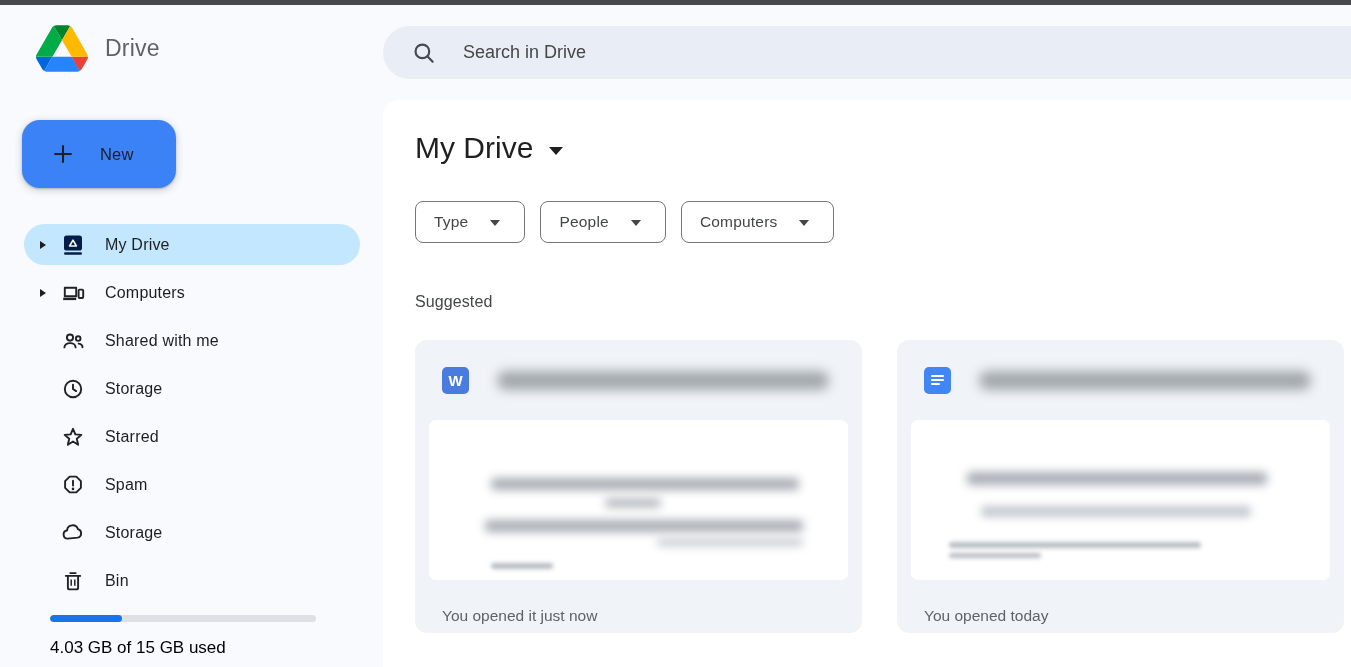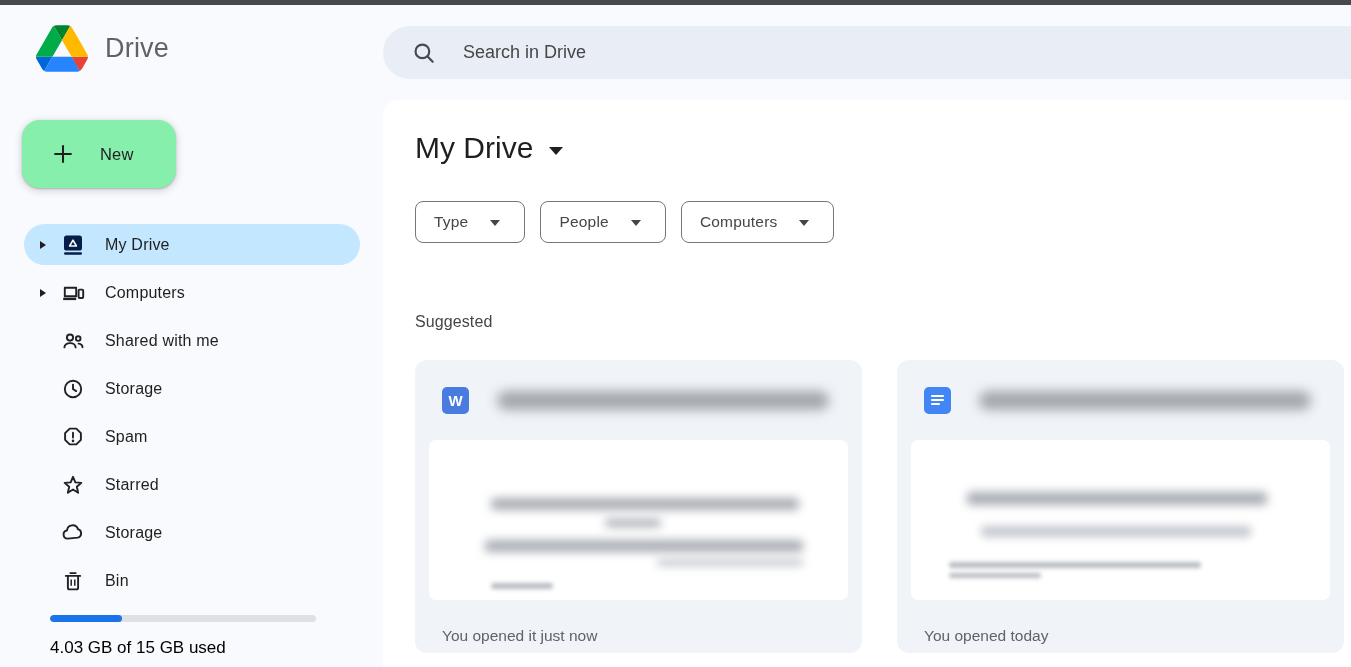--- a/index.html
+++ b/index.html
@@ -5,31 +5,31 @@
   * { margin:0; padding:0; box-sizing:border-box; }
   html,body { width:1351px; height:667px; }
   body { font-family:"Liberation Sans", sans-serif; background:#f8fafd; }
   #screen { position:relative; width:1351px; height:667px; overflow:hidden; background:#f8fafd; }
 
   .top-strip { position:absolute; left:0; top:0; width:100%; height:5px; background:#49494b; }
 
   
   .logo-area { position:absolute; left:36px; top:25px; display:flex; align-items:center; gap:17px; }
   .logo-area svg { width:52px; height:47px; }
-  .logo-text { font-size:27px; color:#5f6368; letter-spacing:.2px; }
+  .logo-text { font-size:23px; color:#5f6368; letter-spacing:.2px; }
 
   .search-bar { position:absolute; left:383px; top:26px; right:-40px; height:53px;
     background:#e9eef6; border-radius:28px; display:flex; align-items:center; padding-left:28px; }
   .search-bar .mag { width:26px; height:26px; border:none; background:none; cursor:pointer; flex:0 0 auto; }
   .search-bar input { flex:1; border:none; outline:none; background:transparent; margin-left:26px;
     font-size:18px; color:#444746; font-family:"Liberation Sans",sans-serif; }
   .search-bar input::placeholder { color:#444746; opacity:1; }
 
   
-  .new-btn { position:absolute; left:22px; top:120px; width:154px; height:68px; background:#86efac;
+  .new-btn { position:absolute; left:22px; top:120px; width:154px; height:68px; background:#3b82f6;
     border:none; border-radius:18px; display:flex; align-items:center; padding-left:28px; gap:24px;
     cursor:pointer; box-shadow:0 1px 2px rgba(60,64,67,.3), 0 2px 6px 2px rgba(60,64,67,.15); }
   .new-btn .plus { width:26px; height:26px; }
   .new-btn .new-label { font-size:16.5px; color:#1f1f1f; letter-spacing:.2px; }
 
   .nav { position:absolute; left:24px; top:224px; width:336px; }
   .nav-item { display:flex; align-items:center; height:41px; margin-bottom:7px; border-radius:21px;
     padding-left:15px; cursor:pointer; }
   .nav-item.selected { background:#c2e7ff; }
   .nav-item .caret-slot { width:16px; display:flex; align-items:center; }
@@ -50,21 +50,21 @@
   .tri-down { width:0; height:0; border-left:7px solid transparent; border-right:7px solid transparent;
     border-top:8px solid #1f1f1f; margin-top:6px; }
 
   .chips { margin-top:36px; display:flex; gap:15px; }
   .chip { height:42px; border:1px solid #747775; border-radius:8px; background:#fff; cursor:pointer;
     display:flex; align-items:center; padding:0 24px 0 18px; gap:22px; font-family:inherit; }
   .chip .chip-label { font-size:15.5px; color:#444746; letter-spacing:.2px; }
   .chip .tri { width:0; height:0; border-left:5px solid transparent; border-right:5px solid transparent;
     border-top:6px solid #444746; margin-top:2px; }
 
-  .section-title { margin-top:70px; font-size:16px; color:#444746; letter-spacing:.1px; }
+  .section-title { margin-top:50px; font-size:16px; color:#444746; letter-spacing:.1px; }
 
   .cards { margin-top:29px; display:flex; gap:35px; }
   .card { width:447px; height:293px; background:#f0f4f9; border-radius:12px; cursor:pointer; }
   .card-header { height:80px; display:flex; align-items:center; padding:0 27px; gap:28px; }
   .file-badge { width:27px; height:27px; border-radius:5px; display:flex; align-items:center; justify-content:center; flex:0 0 auto; }
   .file-badge.word { background:#4a7ce0; color:#fff; font-size:15px; font-weight:bold; }
   .file-badge.gdoc { background:#4285f4; }
   .blur-title { height:19px; width:332px; background:#8f9499; opacity:.8; border-radius:9px; filter:blur(6px); }
   .card-preview { margin:0 14px; height:160px; background:#ffffff; border-radius:7px; position:relative; overflow:hidden; }
   .bline { position:absolute; background:#a9adb4; border-radius:4px; filter:blur(5px); }
@@ -161,36 +161,36 @@
           <path d="M12 7.6V12l3.1 2.1" stroke-linecap="round"></path>
         </svg>
       </span>
       <span class="nav-label">Storage</span>
     </div>
 
     <div class="nav-item">
       <span class="caret-slot"></span>
       <span class="icon-slot">
         <svg viewBox="0 0 24 24" width="24" height="24" fill="none" stroke="#202124" stroke-width="1.9" stroke-linejoin="round">
+          <path d="m12 3.8 2.35 5.55 6 .5-4.55 3.95 1.35 5.9L12 16.55 6.85 19.7l1.35-5.9L3.65 9.85l6-.5z"></path>
+        </svg>
+      </span>
+      <span class="nav-label">Starred</span>
+    </div>
+
+    <div class="nav-item">
+      <span class="caret-slot"></span>
+      <span class="icon-slot">
+        <svg viewBox="0 0 24 24" width="24" height="24" fill="none" stroke="#202124" stroke-width="1.9" stroke-linejoin="round">
           <path d="M8.7 3.6h6.6l4.6 4.6v6.6l-4.6 4.6H8.7l-4.6-4.6V8.2z"></path>
           <path d="M12 7.6v5" stroke-linecap="round"></path>
           <circle cx="12" cy="15.9" r="0.6" fill="#202124" stroke-width="1.4"></circle>
         </svg>
       </span>
       <span class="nav-label">Spam</span>
-    </div>
-
-    <div class="nav-item">
-      <span class="caret-slot"></span>
-      <span class="icon-slot">
-        <svg viewBox="0 0 24 24" width="24" height="24" fill="none" stroke="#202124" stroke-width="1.9" stroke-linejoin="round">
-          <path d="m12 3.8 2.35 5.55 6 .5-4.55 3.95 1.35 5.9L12 16.55 6.85 19.7l1.35-5.9L3.65 9.85l6-.5z"></path>
-        </svg>
-      </span>
-      <span class="nav-label">Starred</span>
     </div>
 
     <div class="nav-item">
       <span class="caret-slot"></span>
       <span class="icon-slot">
         <svg viewBox="0 0 24 24" width="24" height="24" fill="none" stroke="#202124" stroke-width="1.9">
           <path d="M6.6 17.6a4.1 4.1 0 0 1-.55-8.15 5.6 5.6 0 0 1 10.9-1.3 4.35 4.35 0 0 1-.25 8.45z" stroke-linejoin="round"></path>
         </svg>
       </span>
       <span class="nav-label">Storage</span>

